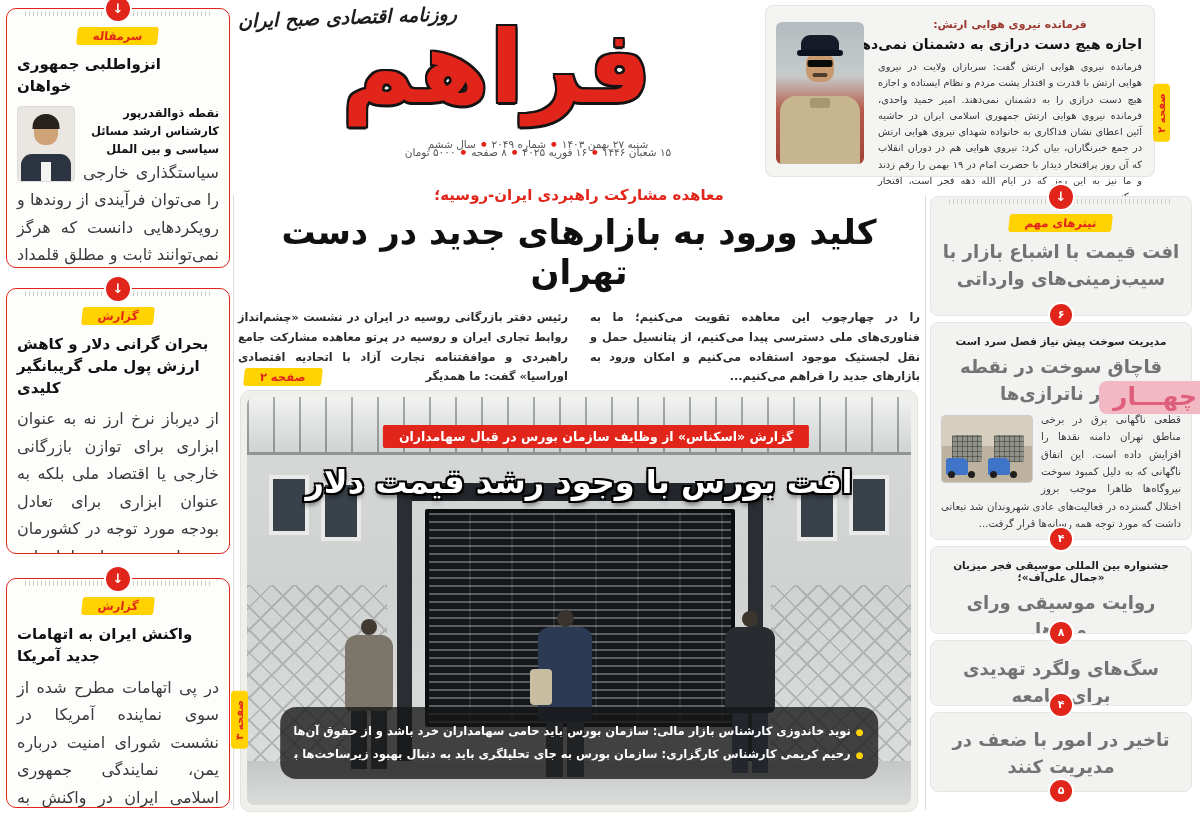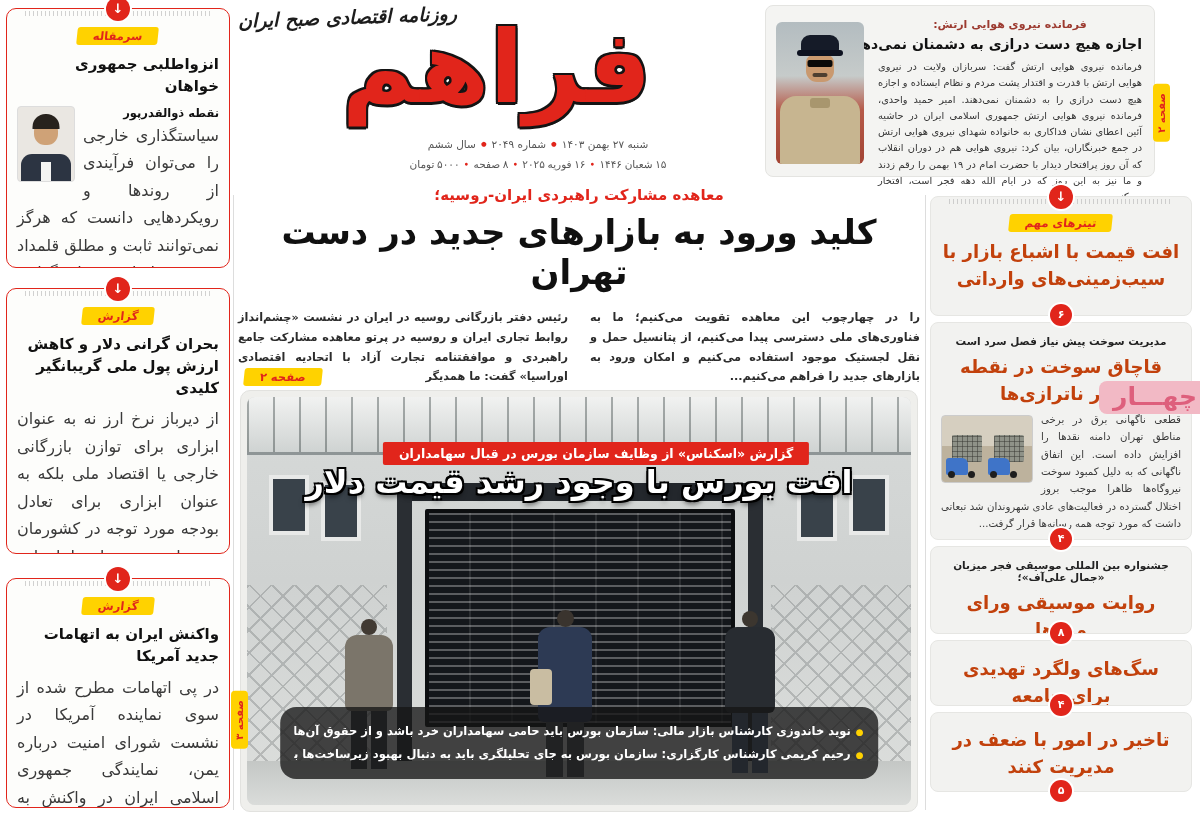--- a/index.html
+++ b/index.html
@@ -19,41 +19,41 @@
     padding:2px 16px; border-radius:3px; transform:skewX(-6deg); }
   .vtab { position:absolute; writing-mode:vertical-rl; transform:rotate(180deg); background:#ffd200; color:#e1251b;
     font-size:10px; font-weight:bold; padding:9px 3px; border-radius:4px; z-index:5; letter-spacing:1px; }
   .divider { position:absolute; width:1px; background:#ddd; z-index:0; }
 
   
   .lbox { position:absolute; left:6px; width:224px; border:1.5px solid #e1251b; border-radius:10px;
     background:#fdfdfb; z-index:2; }
   .lbox .inner { overflow:hidden; height:100%; padding:0 10px 6px; border-radius:9px; }
   .lbox .tabwrap { text-align:center; margin-top:9px; }
-  .lbox h2 { font-size:15px; color:#111; text-align:right; margin:9px 0 6px; line-height:1.45; }
+  .lbox h2 { font-size:15px; color:#111; text-align:left; margin:9px 0 6px; line-height:1.45; }
   .lbox .kick { font-size:11px; font-weight:bold; color:#222; text-align:center; margin-top:10px; }
   .lbody { font-size:16px; color:#3a3a3a; line-height:1.72; text-align:justify; }
   .auth-name,.auth-title { font-weight:bold; font-size:11.5px; color:#111; line-height:1.6; }
   .auth-photo { float:left; width:58px; height:76px; margin:2px 8px 4px 0; border-radius:4px;
     background:#eae7e2; position:relative; overflow:hidden; border:1px solid #ddd; }
   .auth-hair { position:absolute; top:7px; left:50%; transform:translateX(-50%); width:27px; height:15px; background:#27221d; border-radius:13px 13px 0 0; }
   .auth-face { position:absolute; top:13px; left:50%; transform:translateX(-50%); width:24px; height:25px; background:#cfa277; border-radius:45%; }
   .auth-suit { position:absolute; bottom:0; left:50%; transform:translateX(-50%); width:50px; height:27px; background:#2c3442; border-radius:11px 11px 0 0; }
   .auth-shirt { position:absolute; bottom:0; left:50%; transform:translateX(-50%); width:10px; height:19px; background:#f4f4f2; }
 
   
   .tagline { position:absolute; left:238px; top:6px; width:517px; text-align:left; direction:rtl;
     font-family:"DejaVu Serif", serif; font-style:italic; font-weight:bold; font-size:19px; color:#1d1d1d; }
   .tagline span { display:inline-block; transform:rotate(-2deg); }
   .logo { position:absolute; left:238px; top:10px; width:517px; text-align:center; font-size:100px; line-height:1.15;
     font-weight:bold; color:#e1251b;
     text-shadow:-2px -2px 0 #141414, 2px -2px 0 #141414, -2px 2px 0 #141414, 2px 2px 0 #141414,
                 -2px 0 0 #141414, 2px 0 0 #141414, 0 -2px 0 #141414, 0 3px 0 #141414; }
   .dateline { position:absolute; width:440px; left:318px; text-align:center; font-size:10.5px; color:#555; }
-  .dl1 { top:138px;text-align:center; } .dl2 { top:158px;font-family:Liberation Serif, serif; }
+  .dl1 { top:138px;text-align:center; } .dl2 { top:146px; }
   .rdot::before { content:"●"; color:#e1251b; font-size:6.5px; vertical-align:2px; margin:0 5px; }
 
   
   .afbox { position:absolute; left:765px; top:5px; width:390px; height:172px; background:#f4f4f2;
     border:1px solid #e4e4e1; border-radius:8px; z-index:2; padding:12px 12px 8px 12px; }
   .af-text { padding-left:100px; }
   .af-kick { text-align:center; color:#9c3a30; font-weight:bold; font-size:11px; }
   .af-head { text-align:center; color:#111; font-weight:bold; font-size:14px; white-space:nowrap; margin-top:5px; letter-spacing:-.3px; }
   .af-body { font-size:9.8px; color:#333; line-height:1.66; text-align:justify; margin-top:7px; }
   .cmd-photo { position:absolute; left:10px; top:16px; width:88px; height:142px; border-radius:6px; overflow:hidden;
@@ -107,35 +107,35 @@
   .man2 { left:290px; bottom:28px; width:56px; }
   .man2 .head { width:17px; height:17px; background:#3a342e; }
   .man2 .torso { width:54px; height:95px; background:#2d3a54; margin:0 auto; position:relative; }
   .man2 .bag { position:absolute; left:-8px; top:42px; width:22px; height:36px; background:#c9bda2; border-radius:4px; }
   .man2 .legs { width:38px; height:55px; margin:0 auto; background:linear-gradient(90deg,#4a4f55 0 45%,transparent 45% 55%,#4a4f55 55%); }
   .man3 { left:476px; bottom:32px; width:54px; }
   .man3 .head { width:16px; height:16px; background:#3c362f; }
   .man3 .torso { width:50px; height:86px; background:#282c31; margin:0 auto; }
   .man3 .legs { width:36px; height:60px; margin:0 auto; background:linear-gradient(90deg,#53667e 0 45%,transparent 45% 55%,#53667e 55%); }
   .pbanner { position:absolute; top:28px; left:50%; transform:translateX(-46%); background:#e1251b; color:#fff;
-    font-size:12.5px; font-weight:bold; padding:4px 16px; border-radius:2px; z-index:5; white-space:nowrap;margin-top:17px; }
+    font-size:12.5px; font-weight:bold; padding:4px 16px; border-radius:2px; z-index:5; white-space:nowrap; }
   .phead { position:absolute; top:66px; left:0; right:0; text-align:center; color:#fff; font-weight:bold; font-size:32px; z-index:5;
     text-shadow:-2px -2px 0 #000, 2px -2px 0 #000, -2px 2px 0 #000, 2px 2px 0 #000, 0 4px 5px rgba(0,0,0,.55); }
   .pcap { position:absolute; bottom:26px; left:50%; transform:translateX(-50%); width:90%; background:rgba(22,22,22,.78);
     border-radius:16px; padding:13px 14px; z-index:5; text-align:center; }
   .pcap .cline { color:#fff; font-weight:bold; font-size:11.5px; line-height:2; white-space:nowrap; overflow:hidden; letter-spacing:-.2px; }
   .pcap .bul { color:#ffd200; font-size:9px; margin-left:5px; }
   .vtab3 { left:-10px; top:300px; }
   .vtab2 { left:1153px; top:84px; border-radius:4px; }
 
   
   .sidebar { position:absolute; left:930px; top:196px; width:262px; height:616px; display:flex; flex-direction:column; gap:6px; z-index:2; }
   .scard { position:relative; background:#f2f2f0; border:1px solid #e6e6e3; border-radius:8px; overflow:visible; }
   .scard .clip { overflow:hidden; height:100%; border-radius:7px; padding:0 10px; }
-  .scard h3 { text-align:center; font-size:18px; color:#c2410c; line-height:1.5; margin-top:6px; }
+  .scard h3 { text-align:center; font-size:18px; color:#737373; line-height:1.5; margin-top:6px; }
   .scard .skick { text-align:center; font-size:10.5px; font-weight:bold; color:#222; margin-top:12px; }
   .sc1 { height:120px; } .sc2 { height:218px; } .sc3 { height:88px; } .sc4 { height:66px; } .sc5 { height:80px; }
   .sbody { font-size:10.2px; color:#3a3a3a; line-height:1.7; text-align:justify; margin-top:4px; }
   .truck-photo { float:left; width:92px; height:68px; margin:4px 8px 4px 0; border-radius:4px; position:relative; overflow:hidden;
     border:1px solid #ccc; background:linear-gradient(180deg,#d6cfc0 0 46%,#bdb29d 46% 100%); }
   .cage { position:absolute; width:30px; height:27px; background:#8f9288; border-radius:2px;
     background-image:repeating-linear-gradient(90deg, rgba(55,55,50,.5) 0 1px, transparent 1px 5px),
       repeating-linear-gradient(0deg, rgba(55,55,50,.5) 0 1px, transparent 1px 5px); }
   .cg1 { left:10px; bottom:20px; } .cg2 { left:52px; bottom:20px; }
   .cab { position:absolute; width:22px; height:17px; background:#3f74c8; border-radius:3px 6px 2px 2px; }
@@ -187,20 +187,21 @@
       <div class="tabwrap"><span class="ytab">سرمقاله</span></div>
       <h2>انزواطلبی جمهوری خواهان</h2>
       <div>
         <div class="auth-photo">
           <div class="auth-suit"></div>
           <div class="auth-shirt"></div>
           <div class="auth-face"></div>
           <div class="auth-hair"></div>
         </div>
         <div class="auth-name">نقطه ذوالقدرپور</div>
+        <div class="auth-title">کارشناس ارشد مسائل سیاسی و بین الملل</div>
         <div class="lbody">سیاستگذاری خارجی را می‌توان فرآیندی از روندها و رویکردهایی دانست که هرگز نمی‌توانند ثابت و مطلق قلمداد شوند. اصل سیاستگذاری خارجی بر ناپایداری سیاست‌ها و تاکتیک‌ها استوار شده و منافع راهبردی است که پایدار و مطلق هستند...</div>
       </div>
 
     </div>
   </div>
 
   <div class="lbox" style="top:288px; height:266px;">
     <div class="dcirc">↓</div>
     <div class="inner">
       <div class="hatch"></div>

